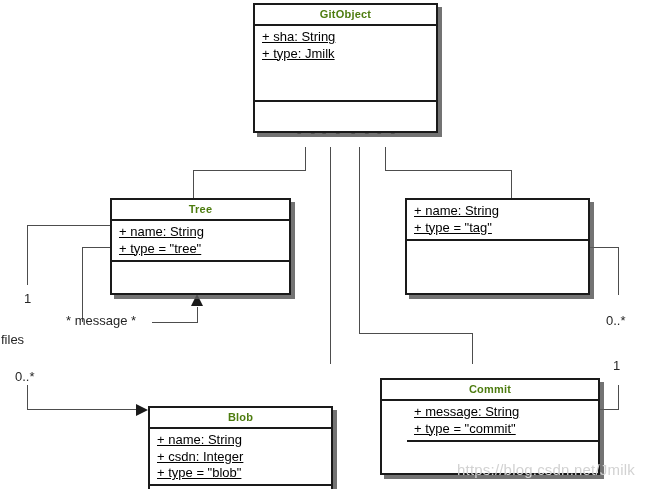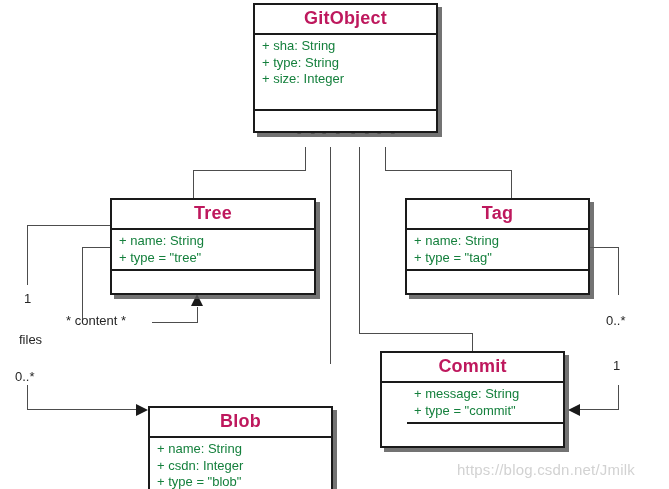--- a/index.html
+++ b/index.html
@@ -24,36 +24,37 @@
     box-sizing: border-box;
     background: #ffffff;
     border: 2px solid #1a1a1a;
     box-shadow: 4px 4px 0 0 rgba(90,90,90,0.85);
     z-index: 5;
   }
   .uml-title {
     box-sizing: border-box;
     text-align: center;
     font-weight: bold;
-    font-size: 18px;
-    color: #be185d;
+    font-size: 11px;
+    color: #4d7c0f;
     padding: 3px 4px 4px 4px;
     border-bottom: 2px solid #1a1a1a;
     letter-spacing: 0.2px;
   }
   .uml-attrs {
     box-sizing: border-box;
     border-bottom: 2px solid #1a1a1a;
     padding: 3px 6px 4px 7px;
   }
   .uml-attr {
     font-size: 13px;
     line-height: 16.5px;
-    color: #15803d;
+    color: #000000;
     white-space: nowrap;
+    text-decoration: underline;
   }
   .uml-ops {
     box-sizing: border-box;
     min-height: 26px;
   }
   
   .edge {
     position: absolute;
     background: #4d4d4d;
     z-index: 2;
@@ -144,55 +145,53 @@
 </style>
 </head>
 <body>
 
 <div id="canvas">
 
   <div class="uml-class" style="left:253px; top:3px; width:185px; height:130px;">
     <div class="uml-title">GitObject</div>
     <div class="uml-attrs" style="height:76px;">
       <div class="uml-attr">+ sha: String</div>
-      <div class="uml-attr">+ type: String</div>
-      <div class="uml-attr">+ size: Integer</div>
-    </div>
-    <div class="uml-ops"></div>
-  </div>
-
-  <div class="uml-class" style="left:110px; top:198px; width:206px; height:97px;">
+      <div class="uml-attr">+ type: Jmilk</div>
+    </div>
+    <div class="uml-ops"></div>
+  </div>
+
+  <div class="uml-class" style="left:110px; top:198px; width:181px; height:97px;">
     <div class="uml-title">Tree</div>
     <div class="uml-attrs" style="height:41px;">
       <div class="uml-attr">+ name: String</div>
       <div class="uml-attr">+ type = "tree"</div>
     </div>
     <div class="uml-ops"></div>
   </div>
 
   <div class="uml-class" style="left:405px; top:198px; width:185px; height:97px;">
-    <div class="uml-title">Tag</div>
     <div class="uml-attrs" style="height:41px;">
       <div class="uml-attr">+ name: String</div>
       <div class="uml-attr">+ type = "tag"</div>
     </div>
     <div class="uml-ops"></div>
   </div>
 
   <div class="uml-class" style="left:148px; top:363px; width:185px; height:113px;margin-top:43px;">
     <div class="uml-title">Blob</div>
     <div class="uml-attrs" style="height:57px;">
       <div class="uml-attr">+ name: String</div>
       <div class="uml-attr">+ csdn: Integer</div>
       <div class="uml-attr">+ type = "blob"</div>
     </div>
     <div class="uml-ops"></div>
   </div>
 
-  <div class="uml-class" style="left:380px; top:351px; width:185px; height:97px;">
+  <div class="uml-class" style="left:380px; top:378px; width:220px; height:97px;">
     <div class="uml-title">Commit</div>
     <div class="uml-attrs" style="height:41px;margin-left:25px;">
       <div class="uml-attr">+ message: String</div>
       <div class="uml-attr">+ type = "commit"</div>
     </div>
     <div class="uml-ops"></div>
   </div>
 
   <div class="inherit-tri" style="left:297px; top:134px;"></div>
   <div class="edge v" style="left:305px; top:147px; height:24px;"></div>
@@ -210,29 +209,29 @@
   <div class="inherit-tri" style="left:377px; top:134px;"></div>
   <div class="edge v" style="left:385px; top:147px; height:24px;"></div>
   <div class="edge h" style="left:385px; top:170px; width:127px;"></div>
   <div class="edge v" style="left:511px; top:170px; height:29px;"></div>
 
   <div class="edge h" style="left:82px; top:247px; width:29px;"></div>
   <div class="edge v" style="left:82px; top:247px; height:75px;"></div>
   <div class="edge h" style="left:152px; top:322px; width:46px;"></div>
   <div class="edge v" style="left:197px; top:307px; height:16px;"></div>
   <div class="arrow-up" style="left:191px; top:294px;"></div>
-  <div class="lbl" style="left:66px; top:313px;">* content *</div>
+  <div class="lbl" style="left:66px; top:313px;">* message *</div>
 
   <div class="edge h" style="left:27px; top:225px; width:84px;"></div>
   <div class="edge v" style="left:27px; top:225px; height:60px;"></div>
   <div class="edge v" style="left:27px; top:385px; height:25px;"></div>
   <div class="edge h" style="left:27px; top:409px; width:110px;"></div>
   <div class="arrow-right" style="left:136px; top:404px;"></div>
   <div class="lbl" style="left:24px; top:291px;">1</div>
-  <div class="lbl" style="left:19px; top:332px;">files</div>
+  <div class="lbl" style="left:1px; top:332px;">files</div>
   <div class="lbl" style="left:15px; top:369px;">0..*</div>
 
   <div class="edge h" style="left:589px; top:247px; width:30px;"></div>
   <div class="edge v" style="left:618px; top:247px; height:48px;"></div>
   <div class="edge v" style="left:618px; top:385px; height:25px;"></div>
   <div class="edge h" style="left:580px; top:409px; width:39px;"></div>
   <div class="arrow-left" style="left:568px; top:404px;"></div>
   <div class="lbl" style="left:606px; top:313px;">0..*</div>
   <div class="lbl" style="left:613px; top:358px;">1</div>
 

